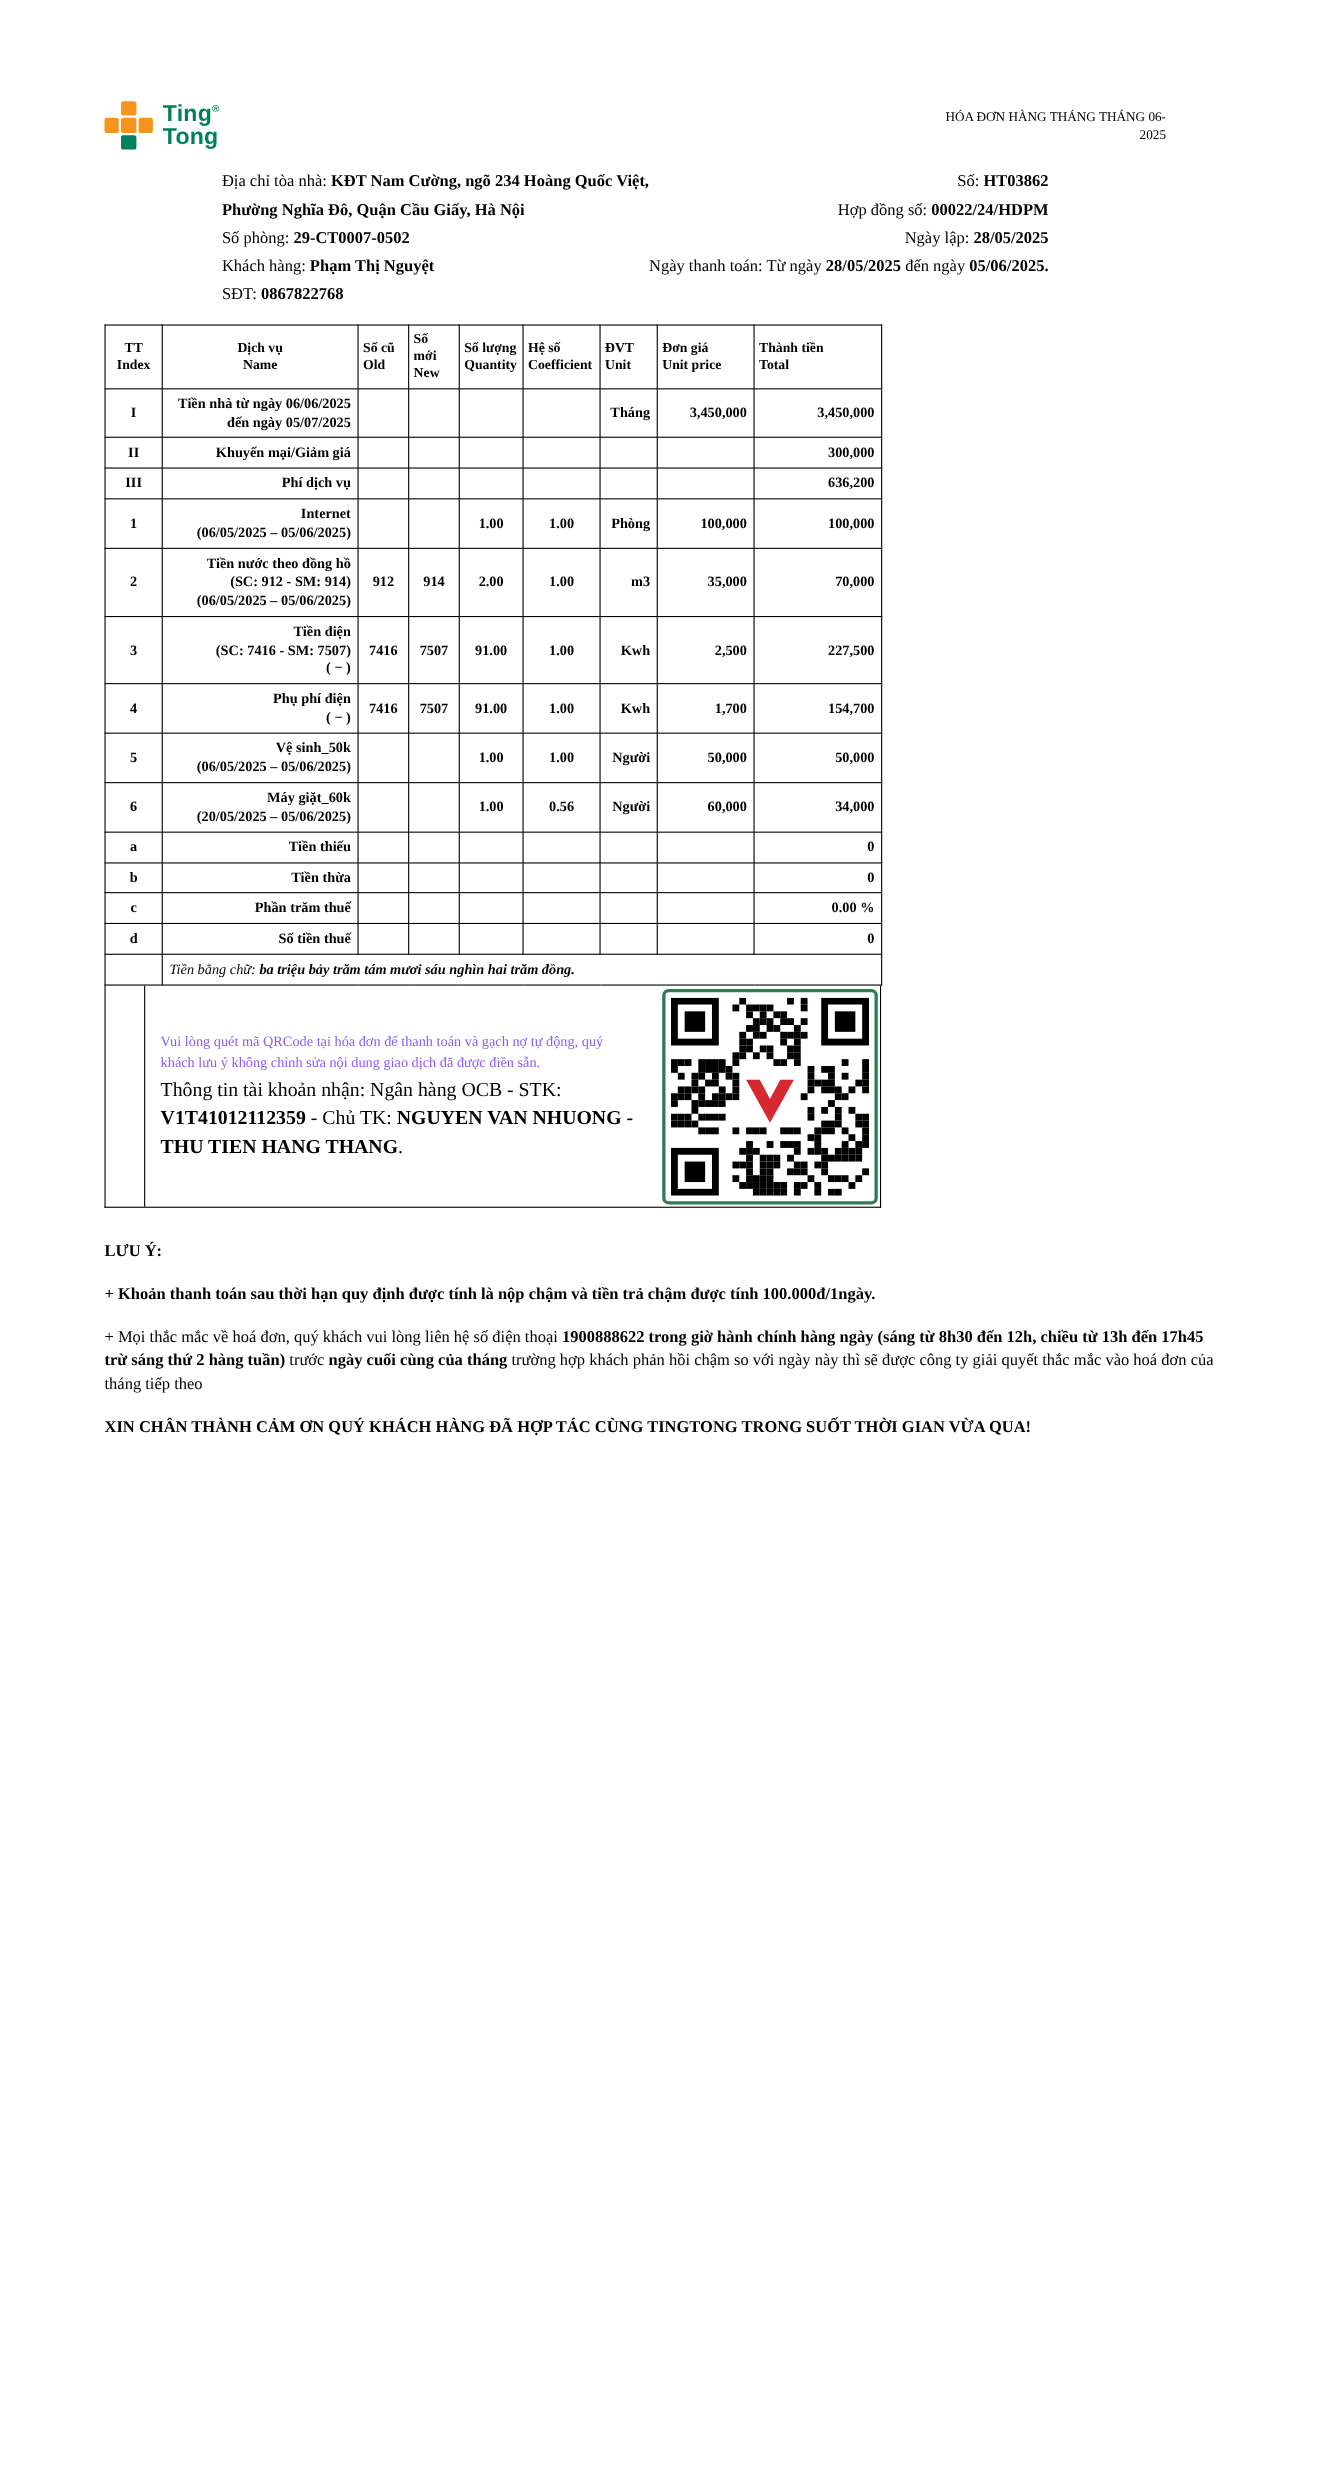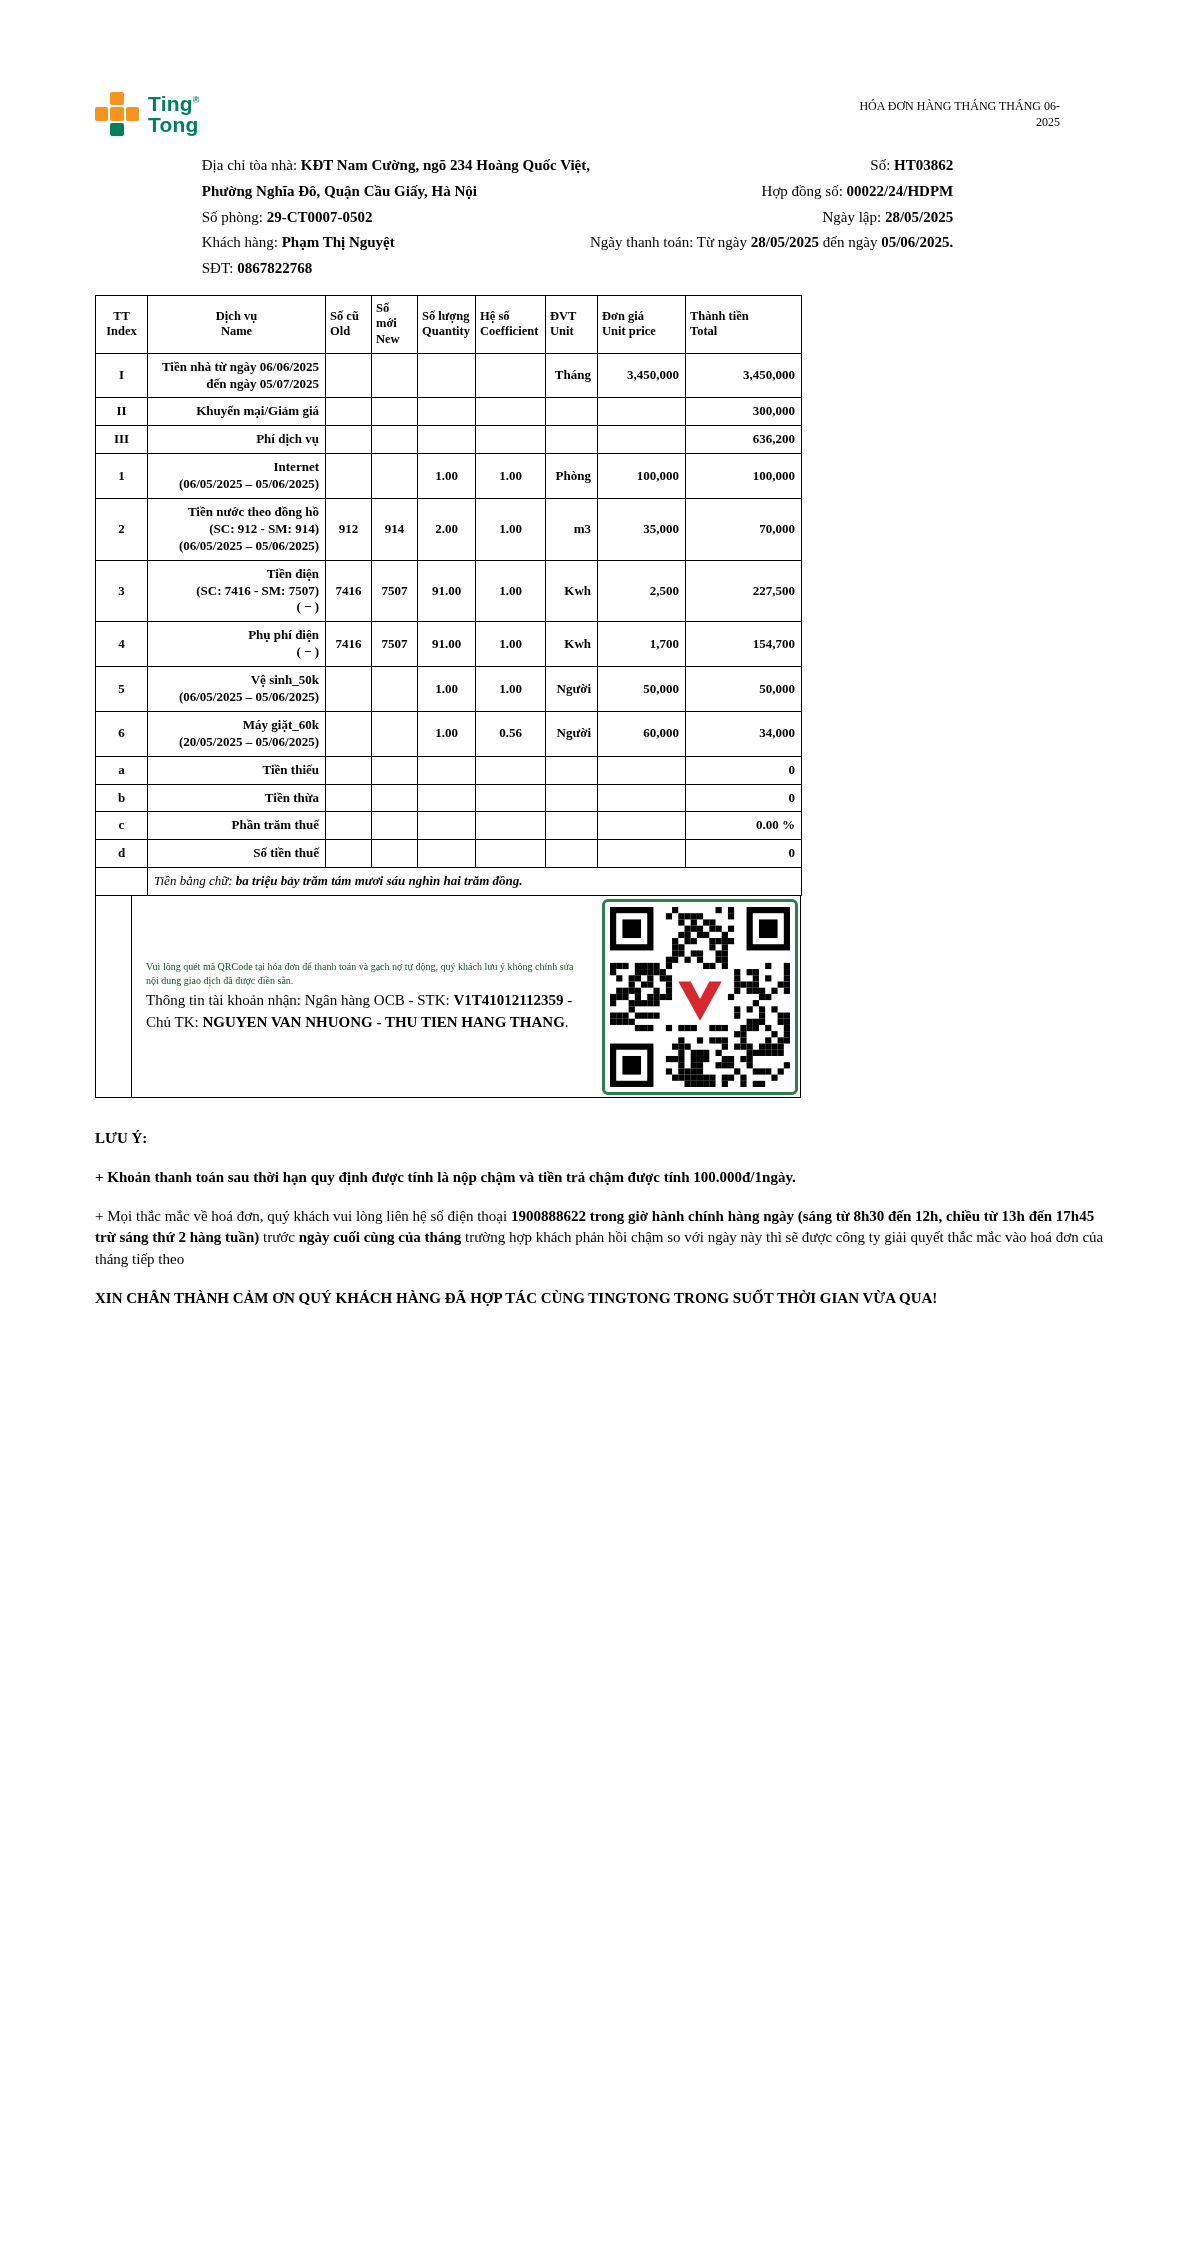--- a/index.html
+++ b/index.html
@@ -39,22 +39,22 @@
   .w-unit{width:52px;text-align:right}
   .w-price{width:88px;text-align:right}
   .w-total{width:116px;text-align:right}
   .words-cell{text-align:left;font-style:italic}
   .words-cell .lbl{font-weight:normal}
 
   
   .qr-box{width:706px;border:1px solid #000;border-top:none;display:flex;min-height:202px}
   .qr-spacer{width:52px;border-right:1px solid #000}
   .qr-content{flex:1;padding:18px 14px;display:flex;flex-direction:column;justify-content:center}
-  .red-note{color:#14532d;font-size:10px;line-height:1.45;width:430px;margin-bottom:1px}
-  .account{font-size:15px;line-height:1.45;width:440px}
+  .red-note{color:#8b5cf6;font-size:13px;line-height:1.45;width:430px;margin-bottom:1px}
+  .account{font-size:18px;line-height:1.45;width:440px}
   .qr-wrap{width:208px;display:flex;align-items:center;justify-content:center;padding:2px}
   .qr-frame{border:3px solid #2E7D4F;border-radius:6px;padding:5px;background:#fff;line-height:0}
 
   
   .notes{margin-top:30px;font-size:15px;line-height:1.45;width:1010px}
   .notes p{margin-bottom:17px}
   .b{font-weight:bold}
 </style>
 </head>
 <body>

